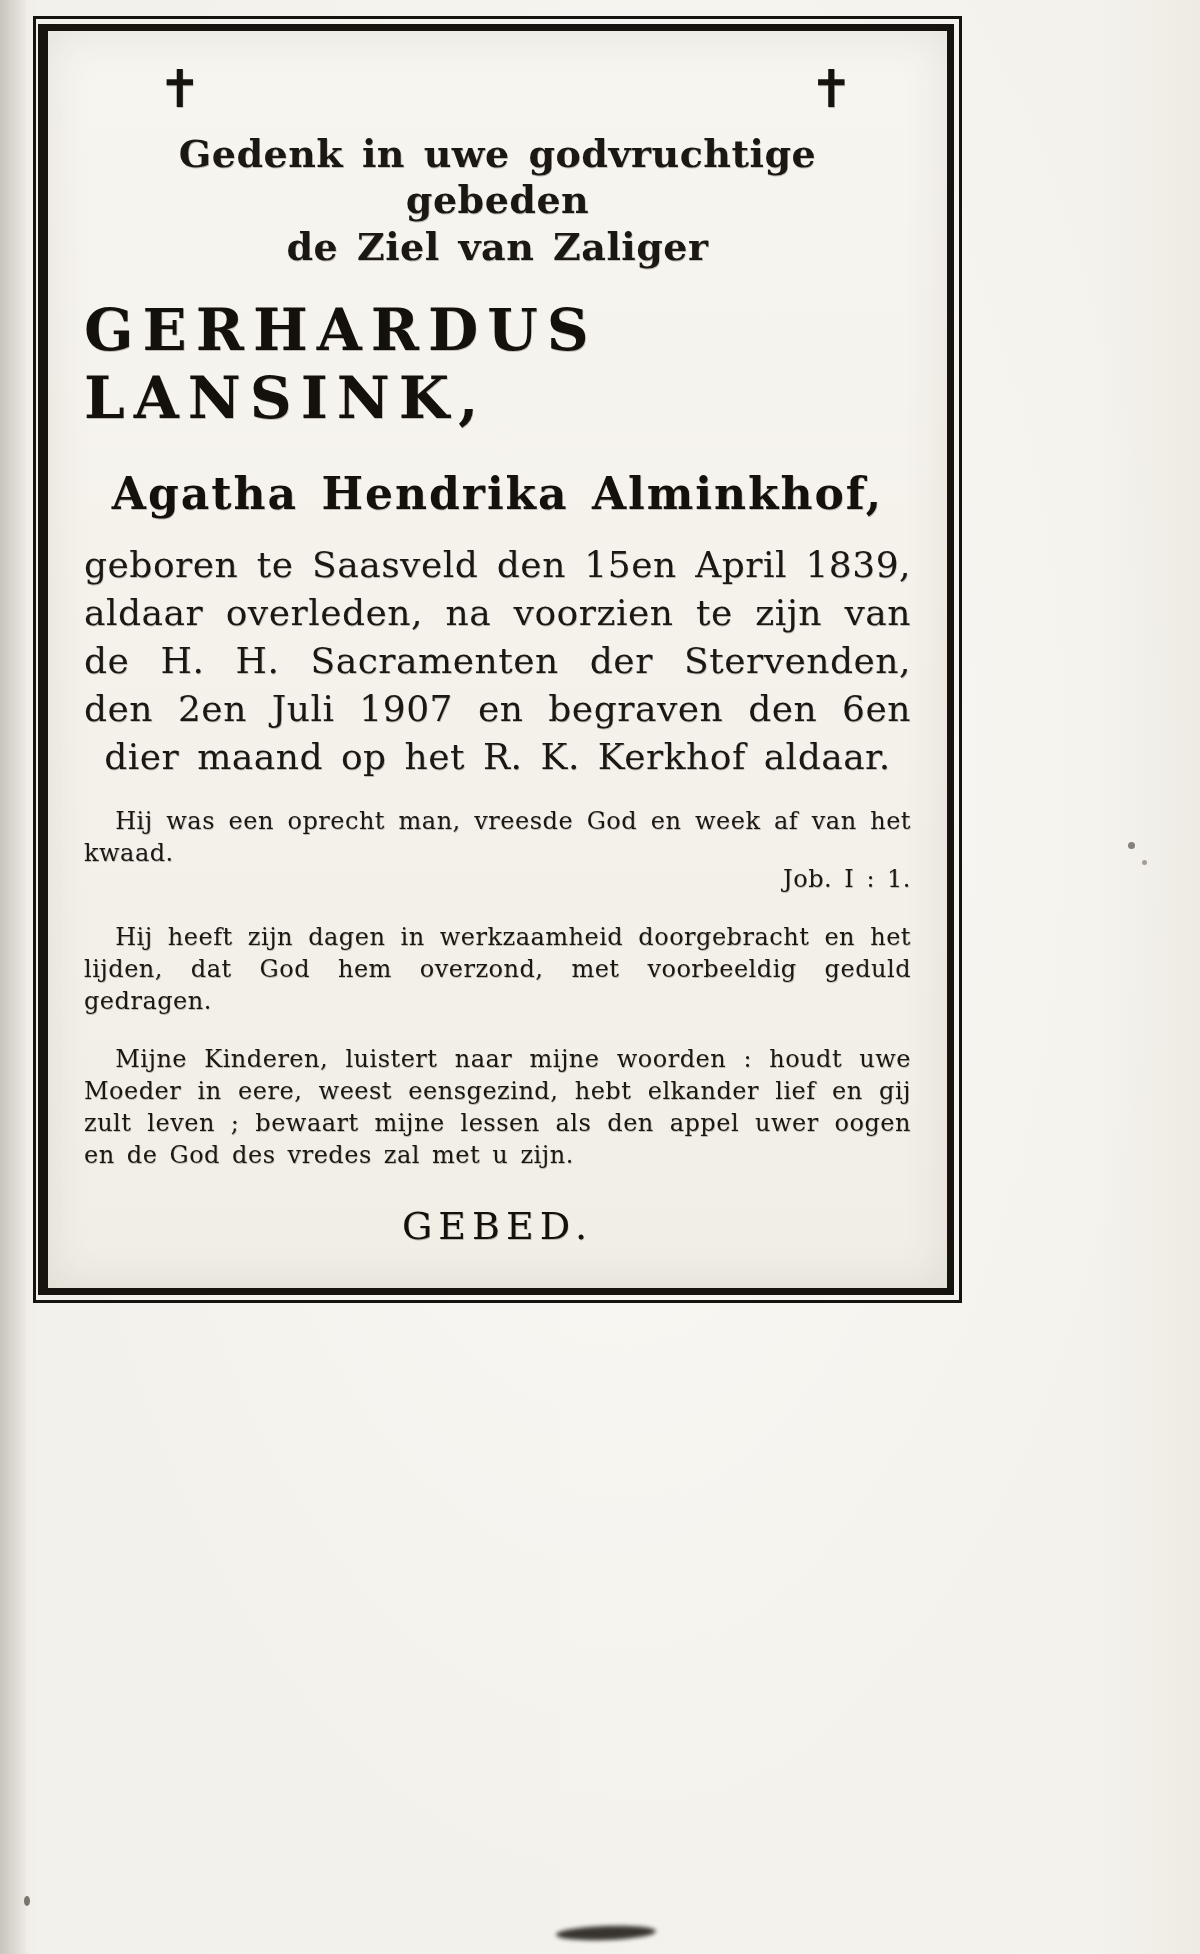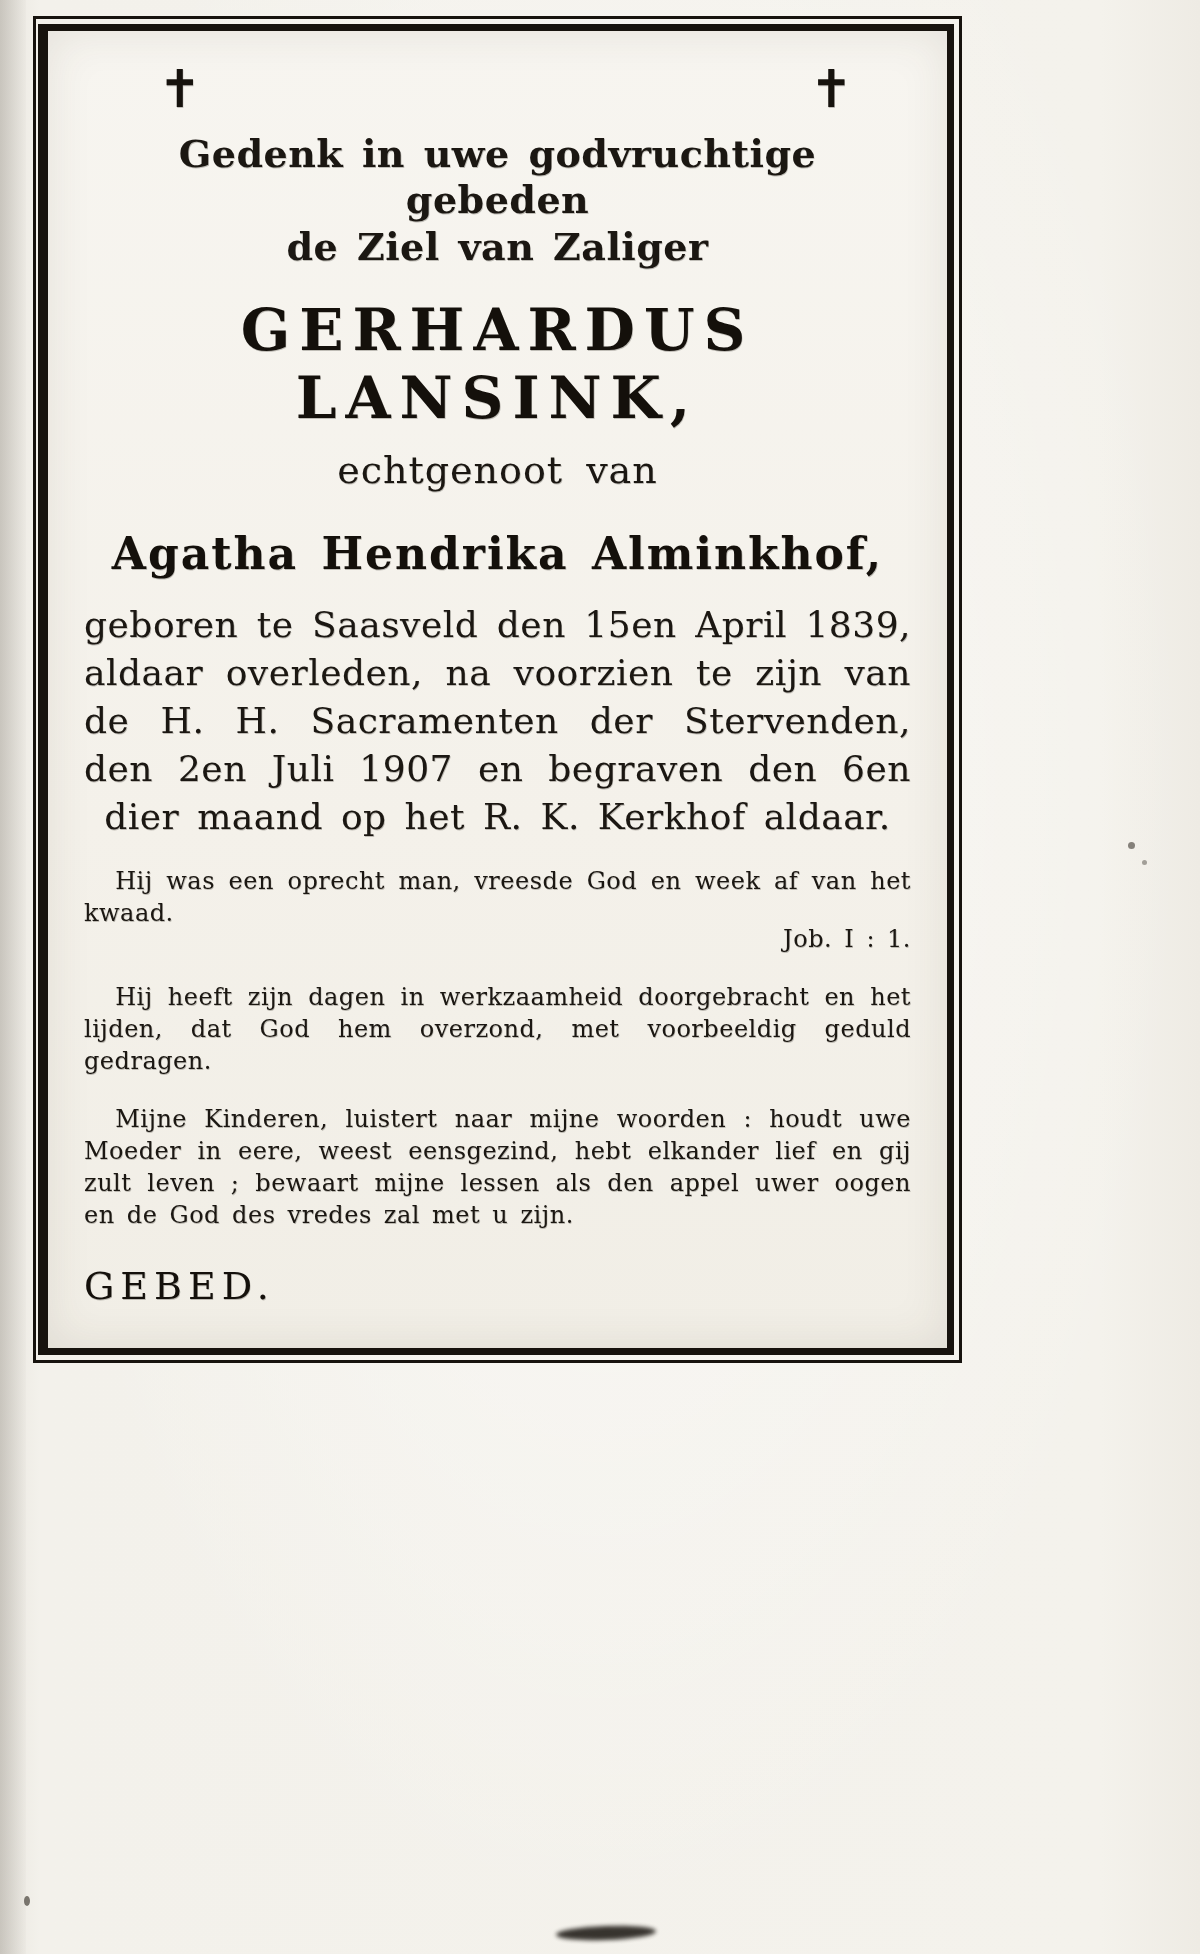--- a/index.html
+++ b/index.html
@@ -40,21 +40,21 @@
   }
   .cross{
     font-family:"DejaVu Sans","Liberation Sans",sans-serif;
     font-weight:700;color:#16120d;
   }
   .intro{
     text-align:center;font-size:38px;line-height:1.22;margin-top:16px;
     word-spacing:5px;letter-spacing:0.5px;font-weight:bold;
   }
   .name{
-    text-align:center;font-size:58px;font-weight:700;
+    font-size:58px;font-weight:700;
     letter-spacing:9px;margin:26px 0 0 0;color:#14100b;
   }
   .relation{
     text-align:center;font-size:38px;margin-top:16px;word-spacing:10px;letter-spacing:1px;
   }
   .spouse{
     text-align:center;font-size:44px;font-weight:700;
     letter-spacing:2px;word-spacing:6px;margin:36px 0 0 0;color:#14100b;
   }
   .bio{
@@ -63,21 +63,21 @@
     word-spacing:6px;letter-spacing:0.5px;
   }
   .para{
     font-size:24px;line-height:1.33;margin:26px 0 0 0;
     text-align:justify;text-indent:1.3em;
     word-spacing:4px;letter-spacing:0.5px;
     overflow:hidden;
   }
   .cite{ float:right;text-indent:0;margin-left:2.2em;margin-top:26px; }
   .gebed{
-    font-size:38px;letter-spacing:6px;margin-top:32px;color:#14100b;
+    text-align:center;font-size:38px;letter-spacing:6px;margin-top:32px;color:#14100b;
   }
   .prayer-name{ letter-spacing:2.5px;font-size:0.92em; }
   .speck{ position:absolute;background:#2a251d;border-radius:50%;opacity:0.55; }
   .speck-a{ left:1128px;top:842px;width:7px;height:7px; }
   .speck-b{ left:1142px;top:860px;width:5px;height:5px;opacity:0.4; }
   .speck-c{ left:24px;top:1896px;width:6px;height:10px;opacity:0.6; }
   .smudge{
     position:absolute;left:556px;top:1926px;width:100px;height:14px;
     background:#17130e;border-radius:50%;filter:blur(2px);
     transform:rotate(-2deg);opacity:0.85;
@@ -98,21 +98,20 @@
         <span class="cross">✝</span>
       </div>
 
       <div class="intro">
         <div>Gedenk in uwe godvruchtige gebeden</div>
         <div>de Ziel van Zaliger</div>
       </div>
 
       <h1 class="name">GERHARDUS LANSINK,</h1>
 
-      <div class="relation">echtgenoot van</div>
 
       <h2 class="spouse">Agatha Hendrika Alminkhof,</h2>
 
       <p class="bio">geboren te Saasveld den 15en April 1839, aldaar overleden, na voorzien te zijn van de H. H. Sacramenten der Stervenden, den 2en Juli 1907 en begraven den 6en dier maand op het R. K. Kerkhof aldaar.</p>
 
       <p class="para"><span>Hij was een oprecht man, vreesde God en week af van het kwaad.</span><span class="cite">Job. I : 1.</span></p>
 
       <p class="para"><span>Hij heeft zijn dagen in werkzaamheid doorgebracht en het lijden, dat God hem overzond, met voorbeeldig geduld gedragen.</span></p>
 
 

